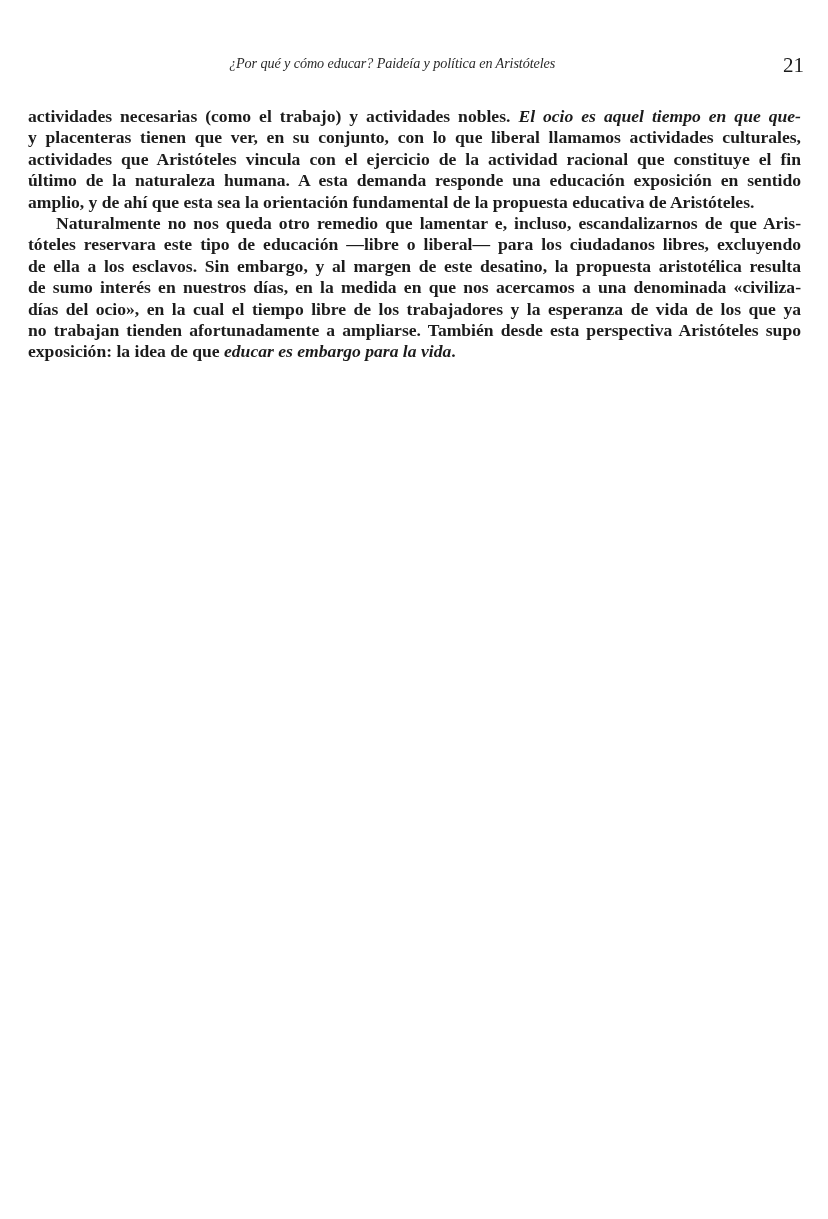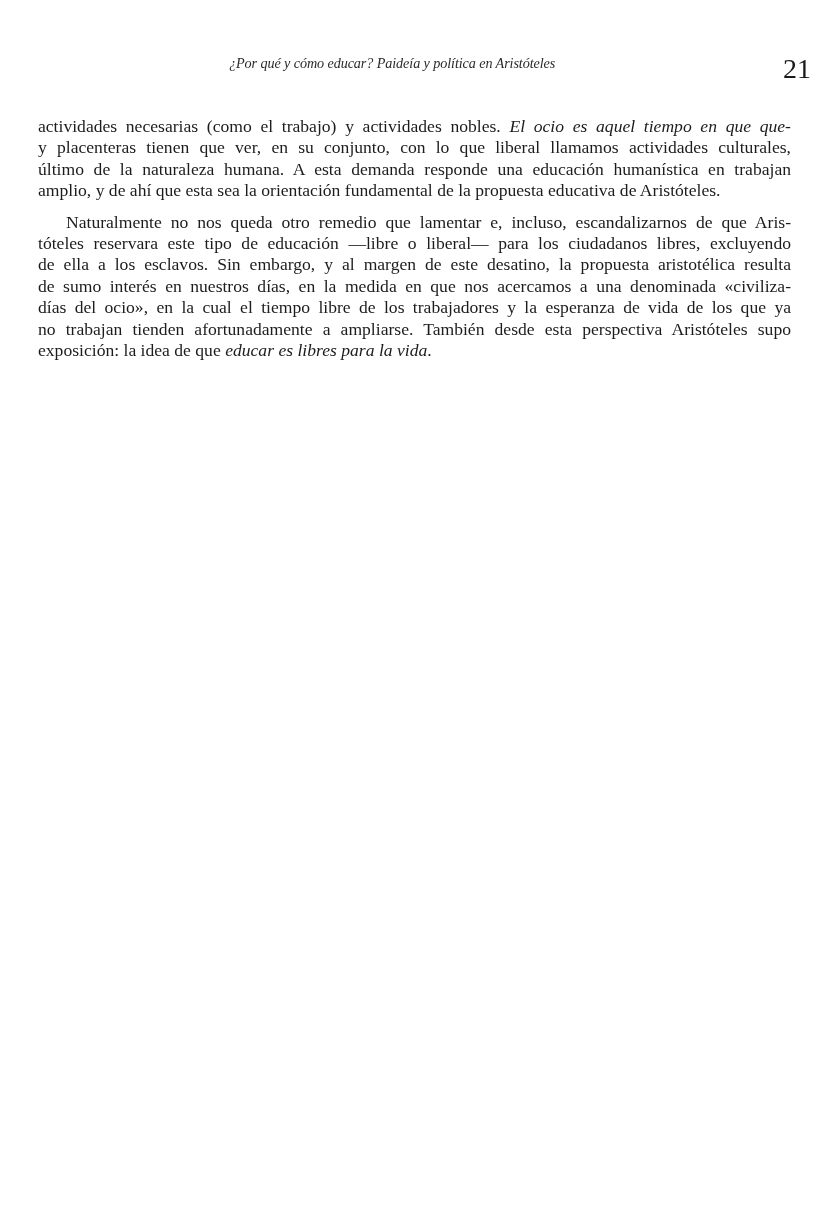--- a/index.html
+++ b/index.html
@@ -29,37 +29,38 @@
     font-style: italic;
     font-size: 14.2px;
     color: #2a2a2a;
     white-space: nowrap;
     letter-spacing: -0.1px;
   }
   .page-number {
     position: absolute;
     left: 783px;
     top: 0;
-    font-size: 28px;
+    font-size: 21px;
     color: #1a1a1a;
   }
   .body-text {
     position: absolute;
     top: 106px;
     left: 28px;
     width: 773px;
     font-size: 17.6px;
     line-height: 21.4px;
     text-align: justify;
     hyphens: manual;
     color: #1c1c1c;
   }
   .para {
-    margin: 10px;
+    margin: 0;
     text-indent: 0;
+    font-weight: bold;
   }
   .line {
     display: block;
     text-align: justify;
     text-align-last: justify;
     white-space: nowrap;
     height: 21.4px;
     overflow: visible;
   }
   .line.last {
@@ -88,25 +89,26 @@
 
 <div class="running-head">
   <span class="running-title">¿Por qué y cómo educar? Paideía y política en Aristóteles</span>
   <span class="page-number">21</span>
 </div>
 
 <div class="body-text">
   <div class="para">
     <span class="line"><span class="line-inner"><span>actividades necesarias (como el trabajo) y actividades nobles. </span><em>El ocio es aquel tiempo en que que-</em></span></span>
     <span class="line"><span class="line-inner"><span>y placenteras tienen que ver, en su conjunto, con lo que liberal llamamos actividades culturales,</span></span></span>
-    <span class="line"><span class="line-inner"><span>último de la naturaleza humana. A esta demanda responde una educación humanística en trabajan</span></span></span>
+    <span class="line"><span class="line-inner"><span>actividades que Aristóteles vincula con el ejercicio de la actividad racional que constituye el fin</span></span></span>
+    <span class="line"><span class="line-inner"><span>último de la naturaleza humana. A esta demanda responde una educación exposición en sentido</span></span></span>
     <span class="line last"><span class="line-inner"><span>amplio, y de ahí que esta sea la orientación fundamental de la propuesta educativa de Aristóteles.</span></span></span>
   </div>
   <div class="para">
     <span class="line indent-line"><span class="line-inner"><span>Naturalmente no nos queda otro remedio que lamentar e, incluso, escandalizarnos de que Aris-</span></span></span>
     <span class="line"><span class="line-inner"><span>tóteles reservara este tipo de educación —libre o liberal— para los ciudadanos libres, excluyendo</span></span></span>
     <span class="line"><span class="line-inner"><span>de ella a los esclavos. Sin embargo, y al margen de este desatino, la propuesta aristotélica resulta</span></span></span>
     <span class="line"><span class="line-inner"><span>de sumo interés en nuestros días, en la medida en que nos acercamos a una denominada «civiliza-</span></span></span>
     <span class="line"><span class="line-inner"><span>días del ocio», en la cual el tiempo libre de los trabajadores y la esperanza de vida de los que ya</span></span></span>
     <span class="line"><span class="line-inner"><span>no trabajan tienden afortunadamente a ampliarse. También desde esta perspectiva Aristóteles supo</span></span></span>
-    <span class="line last"><span class="line-inner"><span>exposición: la idea de que </span><em>educar es libres para la vida</em><span>.</span></span></span>
+    <span class="line last"><span class="line-inner"><span>exposición: la idea de que </span><em>educar es embargo para la vida</em><span>.</span></span></span>
   </div>
 </div>
 
 </body></html>

